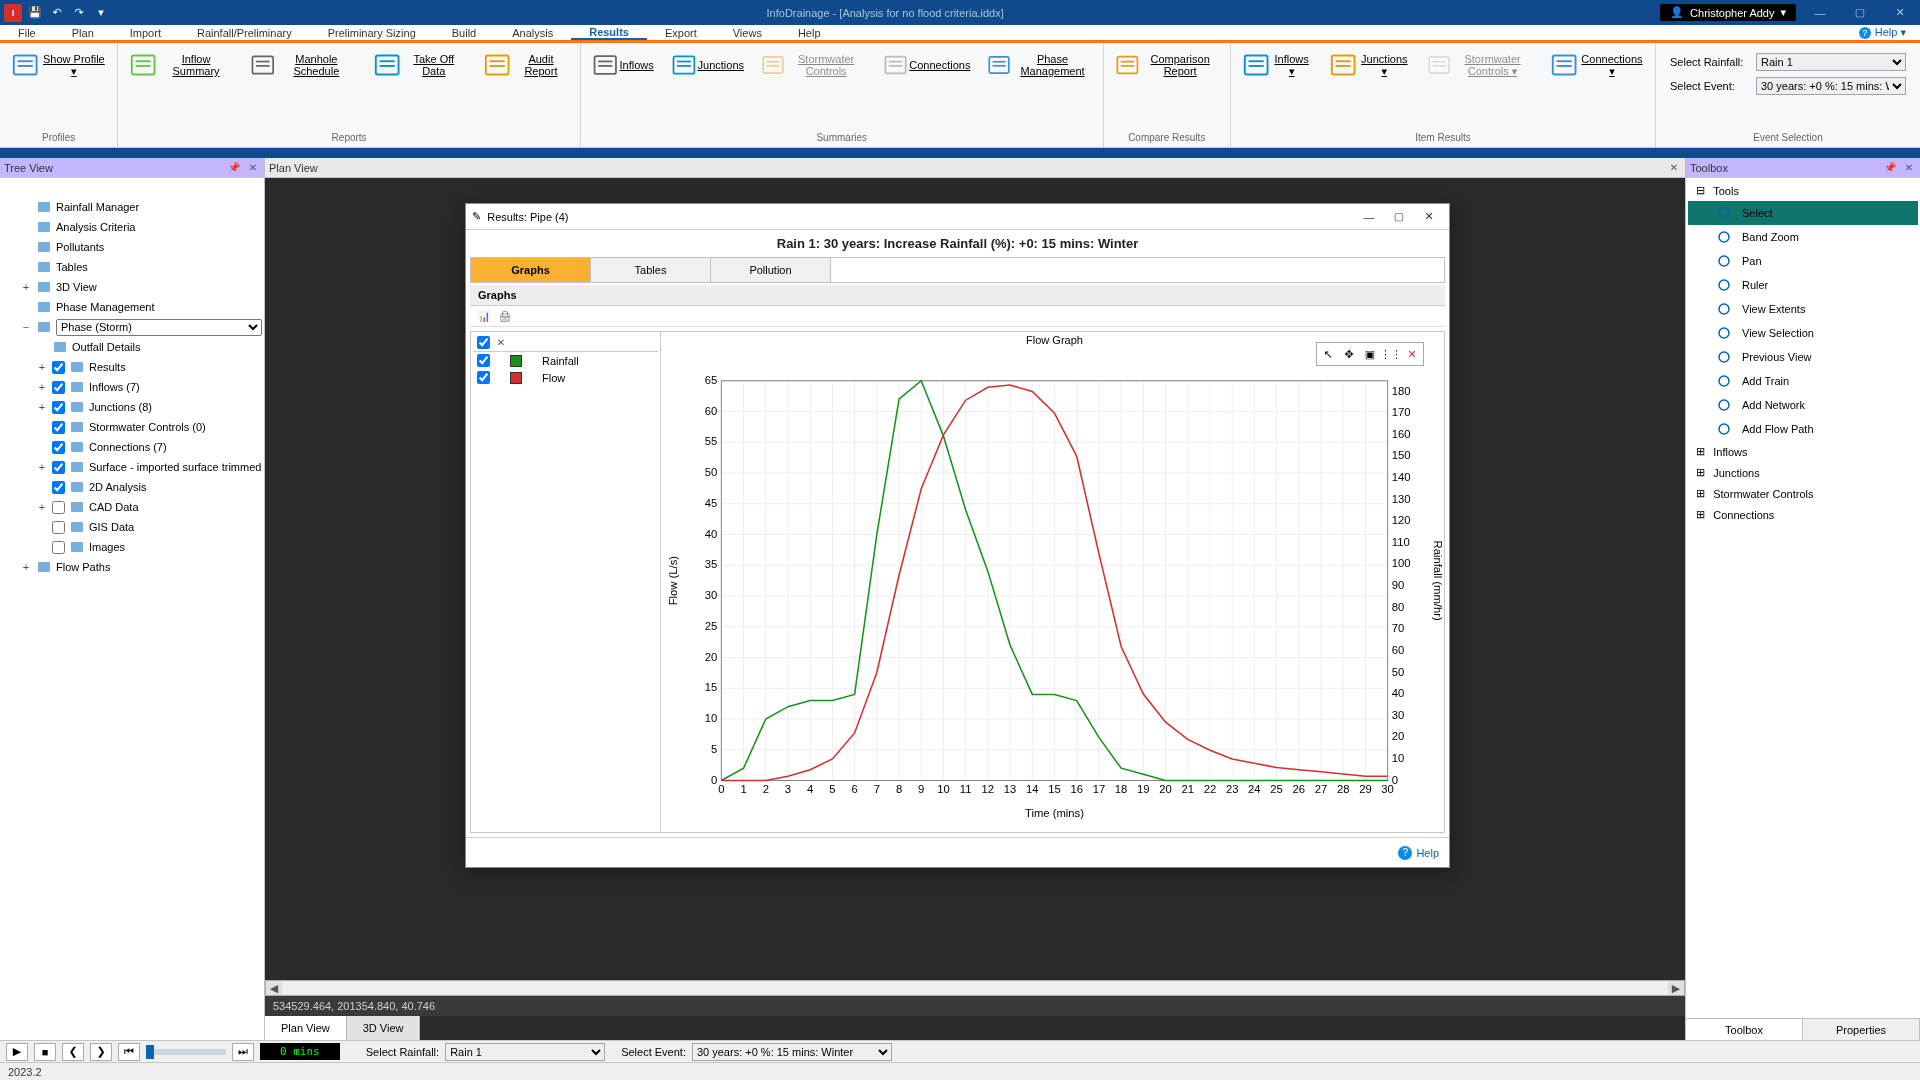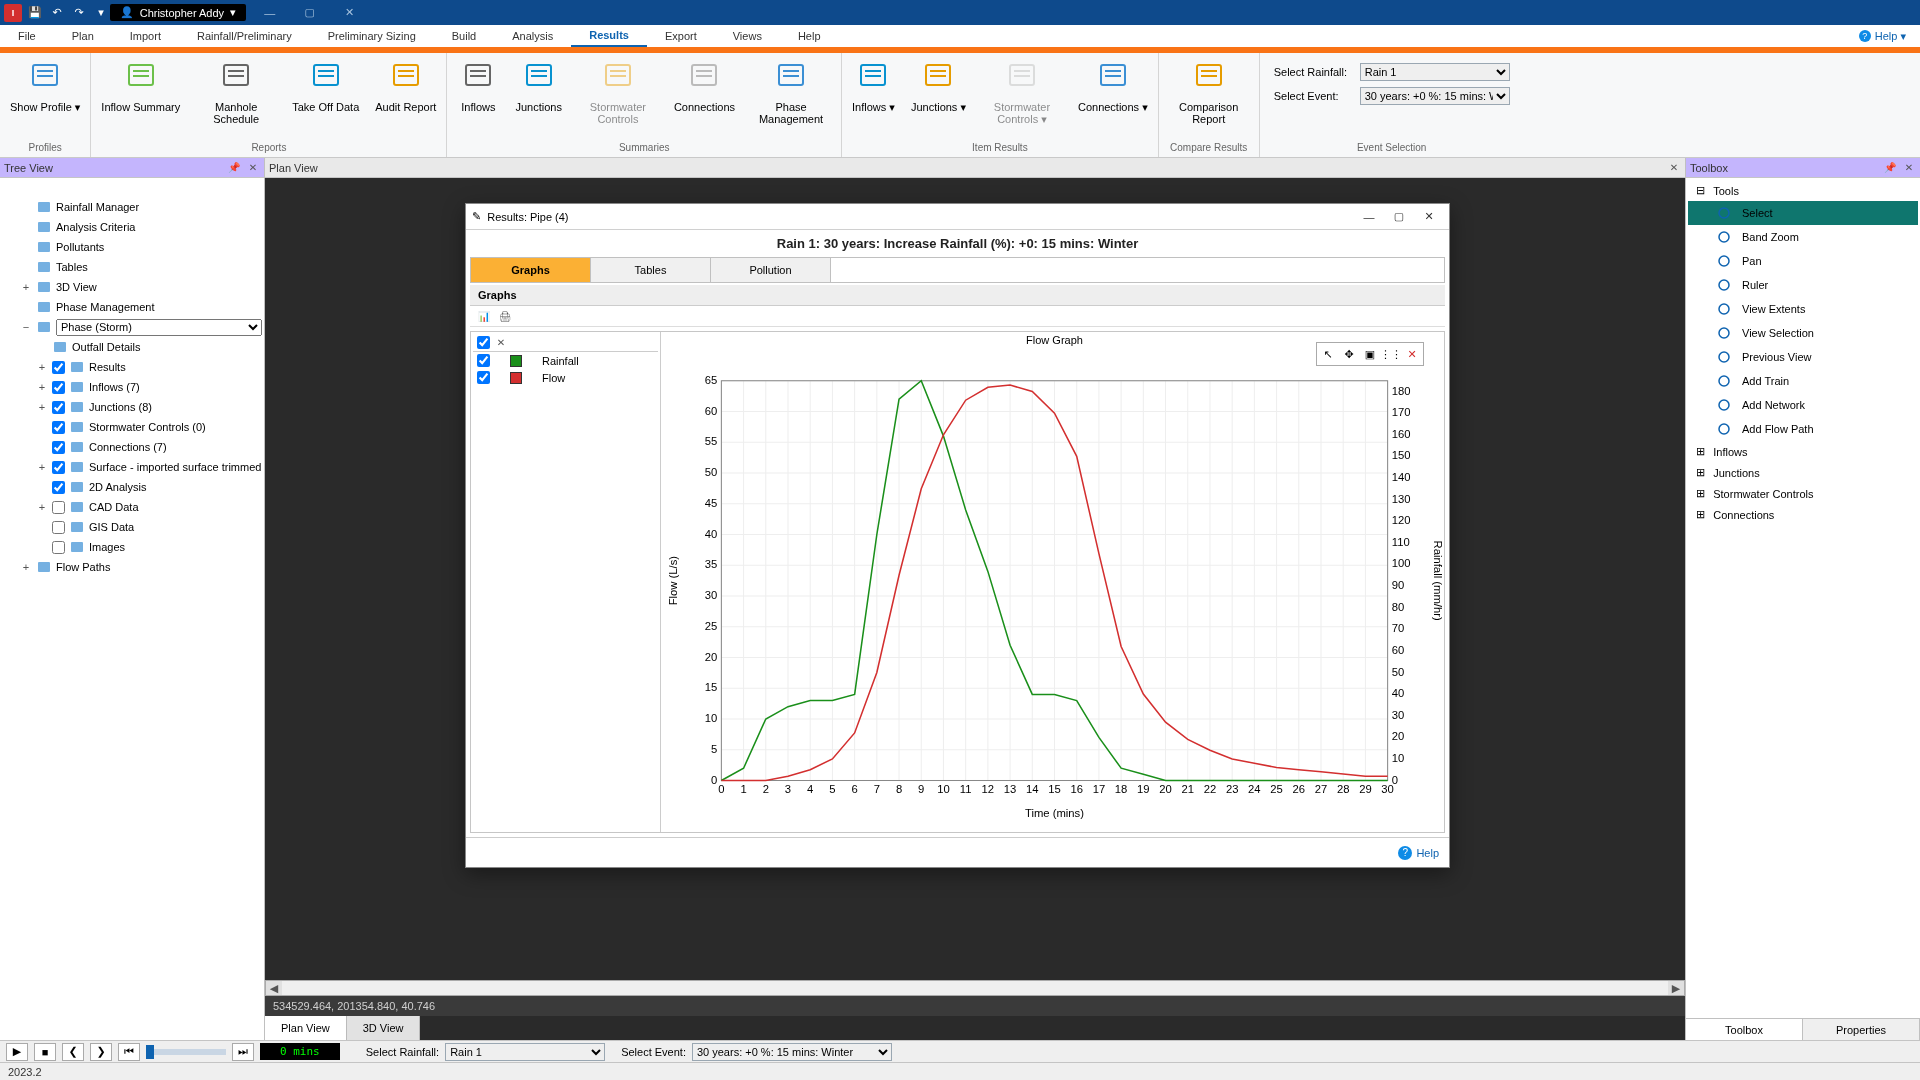--- a/index.html
+++ b/index.html
@@ -8,30 +8,30 @@
 
 .titlebar { height: 25px; background: #0e4a8c; display: flex; align-items: center; color: #fff; }
 .titlebar .qat { display: flex; align-items: center; gap: 4px; padding-left: 4px; }
 .titlebar .app-icon { width: 18px; height: 18px; background: #d32f2f; border-radius: 2px; display:flex;align-items:center;justify-content:center;color:#fff;font-weight:bold;font-size:9px; }
 .titlebar .qbtn { width: 18px; height: 18px; display:flex;align-items:center;justify-content:center;color:#fff;cursor:pointer; }
 .titlebar .title { flex: 1; text-align: center; color: #a7c3de; }
 .titlebar .user { background:#000; padding:2px 10px; border-radius:2px; display:flex; align-items:center; gap:6px; margin-right:4px; color:#fff; cursor:pointer;}
 .titlebar .winbtn { width:40px; height:25px; display:flex;align-items:center;justify-content:center;color:#a7c3de;cursor:pointer; }
 
 
-.menubar { height: 28px; background:#fff; display:flex; align-items:stretch; border-bottom:6px solid #f97316;}
+.menubar { height: 18px; background:#fff; display:flex; align-items:stretch; border-bottom:3px solid #f97316;}
 .menubar .tab { padding:0 18px; display:flex; align-items:center; cursor:pointer; color:#333;}
 .menubar .tab.active { color:#0e63b0; font-weight:600; border-bottom:2px solid #0e63b0;}
 .menubar .help-right { margin-left:auto; padding:0 14px; display:flex;align-items:center;gap:4px;color:#0e63b0;cursor:pointer;}
 
 
 .ribbon { height: 105px; background:#f7f8f9; border-bottom:1px solid #c9c9c9; display:flex; align-items:stretch;}
 .ribbon-group { border-right:1px solid #d5d5d5; display:flex; flex-direction:column; justify-content:space-between; padding:4px 6px 2px;}
 .ribbon-group .items { display:flex; gap:8px; align-items:flex-start; flex:1;}
-.ribbon-btn { display:flex; flex-direction:column; align-items:center; gap:10px; padding:2px 4px; cursor:pointer; text-align:center; min-width:50px;}
+.ribbon-btn { display:flex; flex-direction:row; align-items:center; gap:0; padding:2px 4px; cursor:pointer; text-align:center; min-width:50px;text-decoration:underline;}
 .ribbon-btn.disabled { opacity:.45; }
 .ribbon-btn .ic { width:32px; height:32px; display:flex;align-items:center;justify-content:center; }
 .ribbon-btn .lbl { font-size:11px; line-height:12px; max-width:80px;}
 .ribbon-group .caption { text-align:center; color:#666; font-size:10px; padding:2px 0;}
 .event-sel { padding:6px 8px; display:flex; flex-direction:column; gap:6px;}
 .event-row { display:flex; align-items:center; gap:6px;}
 .event-row label { width:80px;}
 .event-row select { width:150px; height:18px; font-size:11px; border:1px solid #9aa7b2;}
 
 
@@ -112,20 +112,21 @@
 <body>
 
 <div class="titlebar">
   <div class="qat">
     <div class="app-icon">I</div>
     <div class="qbtn">💾</div>
     <div class="qbtn">↶</div>
     <div class="qbtn">↷</div>
     <div class="qbtn">▾</div>
   </div>
+  <div class="title">InfoDrainage - [Analysis for no flood criteria.iddx]</div>
   <div class="user">
     <span>👤</span>
     <span>Christopher Addy</span>
     <span>▾</span>
   </div>
   <div class="winbtn">—</div>
   <div class="winbtn">▢</div>
   <div class="winbtn">✕</div>
 </div>
 
@@ -261,20 +262,35 @@
           <div class="lbl">Phase Management</div>
         </div>
       </div>
       <div class="caption">Summaries</div>
     </div>
     <div class="ribbon-group">
       <div class="items">
         <div class="ribbon-btn">
           <div class="ic">
             <svg class="ic-svg" viewBox="0 0 32 32">
+              <rect x="4" y="6" width="24" height="20" rx="2" fill="none" stroke="#e69c00" stroke-width="2"></rect>
+              <line x1="8" y1="12" x2="24" y2="12" stroke="#e69c00" stroke-width="2"></line>
+              <line x1="8" y1="17" x2="24" y2="17" stroke="#e69c00" stroke-width="2"></line>
+            </svg>
+          </div>
+          <div class="lbl">Comparison Report</div>
+        </div>
+      </div>
+      <div class="caption">Compare Results</div>
+    </div>
+    <div class="ribbon-group">
+      <div class="items">
+        <div class="ribbon-btn">
+          <div class="ic">
+            <svg class="ic-svg" viewBox="0 0 32 32">
               <rect x="4" y="6" width="24" height="20" rx="2" fill="none" stroke="#0892d0" stroke-width="2"></rect>
               <line x1="8" y1="12" x2="24" y2="12" stroke="#0892d0" stroke-width="2"></line>
               <line x1="8" y1="17" x2="24" y2="17" stroke="#0892d0" stroke-width="2"></line>
             </svg>
           </div>
           <div class="lbl">Inflows ▾</div>
         </div>
         <div class="ribbon-btn">
           <div class="ic">
             <svg class="ic-svg" viewBox="0 0 32 32">
@@ -300,35 +316,20 @@
             <svg class="ic-svg" viewBox="0 0 32 32">
               <rect x="4" y="6" width="24" height="20" rx="2" fill="none" stroke="#3b8fd4" stroke-width="2"></rect>
               <line x1="8" y1="12" x2="24" y2="12" stroke="#3b8fd4" stroke-width="2"></line>
               <line x1="8" y1="17" x2="24" y2="17" stroke="#3b8fd4" stroke-width="2"></line>
             </svg>
           </div>
           <div class="lbl">Connections ▾</div>
         </div>
       </div>
       <div class="caption">Item Results</div>
-    </div>
-    <div class="ribbon-group">
-      <div class="items">
-        <div class="ribbon-btn">
-          <div class="ic">
-            <svg class="ic-svg" viewBox="0 0 32 32">
-              <rect x="4" y="6" width="24" height="20" rx="2" fill="none" stroke="#e69c00" stroke-width="2"></rect>
-              <line x1="8" y1="12" x2="24" y2="12" stroke="#e69c00" stroke-width="2"></line>
-              <line x1="8" y1="17" x2="24" y2="17" stroke="#e69c00" stroke-width="2"></line>
-            </svg>
-          </div>
-          <div class="lbl">Comparison Report</div>
-        </div>
-      </div>
-      <div class="caption">Compare Results</div>
     </div>
     <div class="ribbon-group" style="border-right: none;">
       <div class="event-sel">
         <div class="event-row">
           <label>Select Rainfall:</label>
           <select><option>Rain 1</option></select>
         </div>
         <div class="event-row">
           <label>Select Event:</label>
           <select><option>30 years: +0 %: 15 mins: Winter</option></select>

